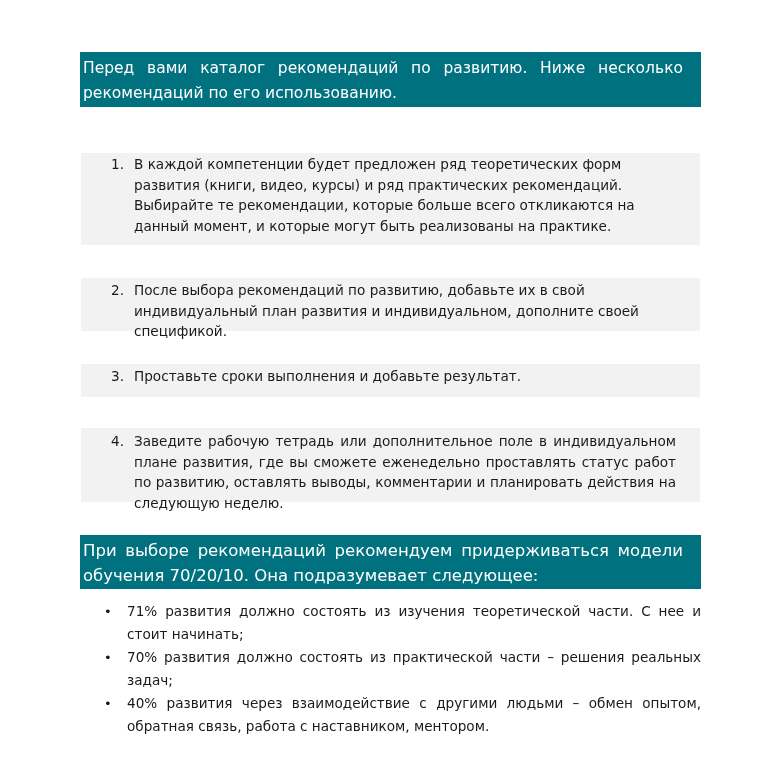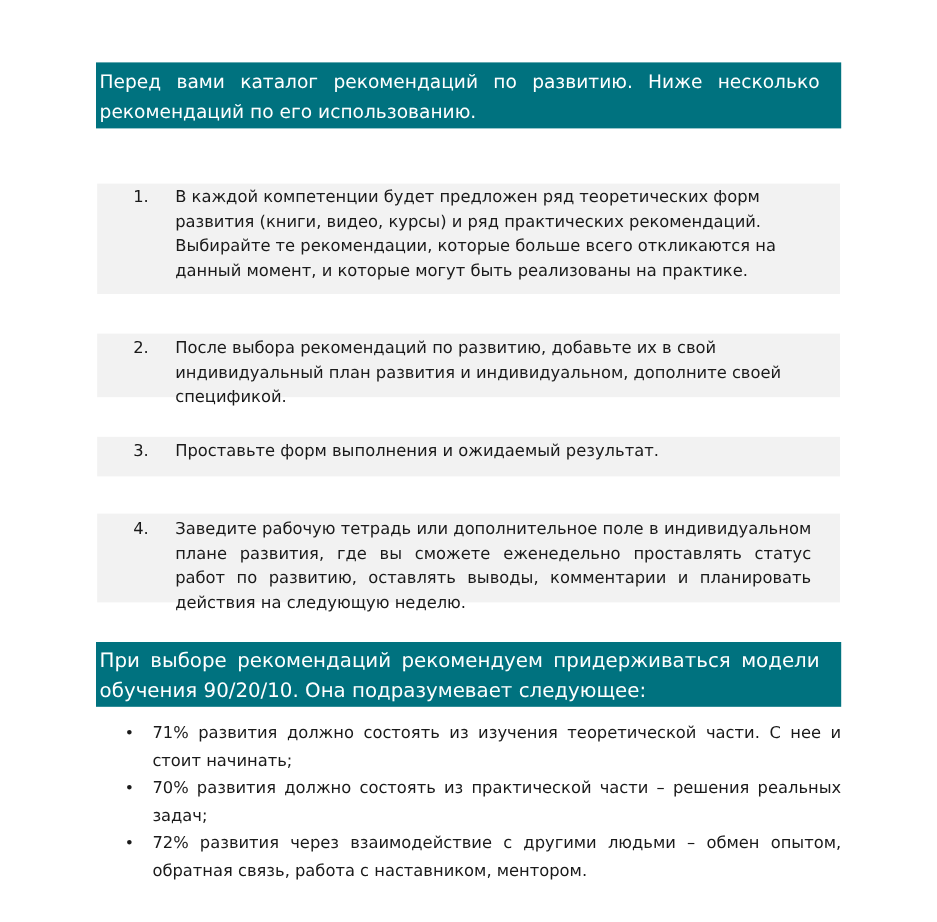--- a/index.html
+++ b/index.html
@@ -7,21 +7,21 @@
          font-family: "DejaVu Sans", sans-serif; color: #1a1a1a; }
   .banner { position: absolute; left: 80px; width: 621px; background: #00727f;
             color: #ffffff; box-sizing: border-box; padding: 4px 18px 0 3px;
             text-align: justify; }
   .banner1 { top: 52px; height: 55px; font-size: 15.5px; line-height: 25px; }
   .banner2 { top: 535px; height: 54px; font-size: 16.5px; line-height: 25px; padding-top: 3px; }
   .banner span { display: block; }
   .card { position: absolute; left: 81px; width: 619px; background: #f2f2f2;
           box-sizing: border-box; font-size: 13.6px; line-height: 20.5px; }
   .card .num { position: absolute; left: 30px; }
-  .card .txt { position: absolute; left: 53px; right: 24px; margin-left: 12px; }
+  .card .txt { position: absolute; left: 53px; right: 24px; }
   .card1 { top: 153px; height: 92px; }
   .card1 .num, .card1 .txt { top: 1px; }
   .card2 { top: 278px; height: 53px; }
   .card2 .num, .card2 .txt { top: 2px; }
   .card3 { top: 364px; height: 33px; }
   .card3 .num, .card3 .txt { top: 2px; }
   .card4 { top: 428px; height: 74px; }
   .card4 .num, .card4 .txt { top: 3px; }
   .card4 .txt { text-align: justify; }
   .bullets { position: absolute; top: 600px; left: 80px; width: 621px; margin: 0; padding: 0;
@@ -41,38 +41,38 @@
   <span class="txt">В каждой компетенции будет предложен ряд теоретических форм развития (книги, видео, курсы) и ряд практических рекомендаций. Выбирайте те рекомендации, которые больше всего откликаются на данный момент, и которые могут быть реализованы на практике.</span>
 </div>
 
 <div class="card card2" style="background: rgb(242, 242, 242);">
   <span class="num">2.</span>
   <span class="txt">После выбора рекомендаций по развитию, добавьте их в свой индивидуальный план развития и индивидуальном, дополните своей спецификой.</span>
 </div>
 
 <div class="card card3" style="background: rgb(242, 242, 242);">
   <span class="num">3.</span>
-  <span class="txt">Проставьте форм выполнения и ожидаемый результат.</span>
+  <span class="txt">Проставьте сроки выполнения и добавьте результат.</span>
 </div>
 
 <div class="card card4" style="background: rgb(242, 242, 242);">
   <span class="num">4.</span>
   <span class="txt">Заведите рабочую тетрадь или дополнительное поле в индивидуальном плане развития, где вы сможете еженедельно проставлять статус работ по развитию, оставлять выводы, комментарии и планировать действия на следующую неделю.</span>
 </div>
 
 <div class="banner banner2" style="background: rgb(0, 114, 127);">
-  <span>При выборе рекомендаций рекомендуем придерживаться модели обучения 90/20/10. Она подразумевает следующее:</span>
+  <span>При выборе рекомендаций рекомендуем придерживаться модели обучения 70/20/10. Она подразумевает следующее:</span>
 </div>
 
 <ul class="bullets">
   <li>
     <span class="dot">•</span>
     <span>71% развития должно состоять из изучения теоретической части. С нее и стоит начинать;</span>
   </li>
   <li>
     <span class="dot">•</span>
     <span>70% развития должно состоять из практической части – решения реальных задач;</span>
   </li>
   <li>
     <span class="dot">•</span>
-    <span>72% развития через взаимодействие с другими людьми – обмен опытом, обратная связь, работа с наставником, ментором.</span>
+    <span>40% развития через взаимодействие с другими людьми – обмен опытом, обратная связь, работа с наставником, ментором.</span>
   </li>
 </ul>
 
 </body></html>

